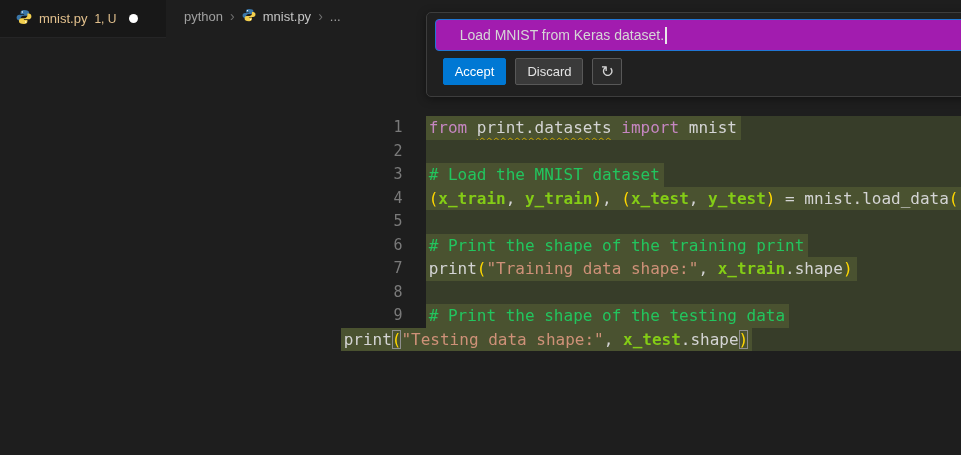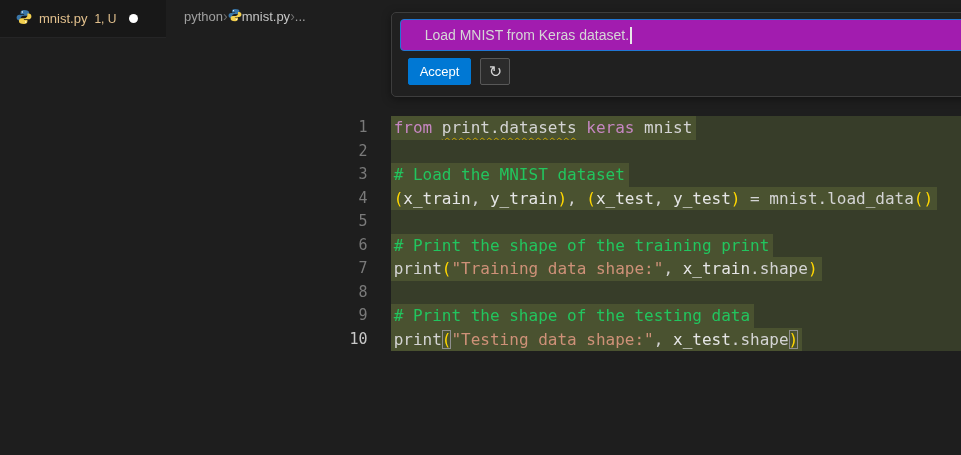--- a/index.html
+++ b/index.html
@@ -10,21 +10,21 @@
   
   .tabbar { height:38px; background:#242425; display:flex; align-items:stretch; flex:none;
             border-bottom:1px solid #252526; }
   .tab { background:#181818; display:flex; align-items:center; gap:7px; padding:0 16px; min-width:166px; }
   .tab-label { font-size:13px; color:#e2c08d; }
   .tab-badge { font-size:12px; color:#e2c08d; }
   .dot { width:9px; height:9px; border-radius:50%; background:#ffffff; margin-left:6px; }
 
   
   .breadcrumbs { height:32px; background:#1e1e1e; display:flex; align-items:center;
-                 padding-left:18px; font-size:13px; color:#a0a0a0; flex:none; }
+                 gap:7px; padding-left:18px; font-size:13px; color:#a0a0a0; flex:none; }
   .crumb-file { color:#c5c5c5; }
   .chev { color:#6e6e6e; font-size:14px; }
 
   
   .editor { position:relative; flex:1; background:#1e1e1e; }
 
   
   .inline-chat { position:absolute; left:85px; top:12px; width:817px; height:85px;
                  background:#202020; border:1px solid #3d3d3d; border-radius:5px;
                  box-shadow:0 2px 10px rgba(0,0,0,.4); padding:6px 8px; }
@@ -52,21 +52,21 @@
   .code { position:absolute; left:0; right:0; top:116px;
           font-family:"DejaVu Sans Mono",monospace; font-size:16px; }
   .code-line { display:flex; height:23.5px; line-height:23.5px; }
   .line-num { width:85px; padding-right:23px; text-align:right; color:#7a7a7a;
               flex:none; font-size:15px; }
   .line-num.active { color:#c8c8c8; }
   .line-content { flex:1; background:#373d29; white-space:pre; }
   .line-text { display:inline-block; background:#4a5230; padding:0 4px 0 3px; height:23.5px; }
   .tk-kw  { color:#c586c0; }
   .tk-pl  { color:#d4d4d4; }
-  .tk-id  { color:#e5e5e5; }
+  .tk-id  { color:#84cc16;font-weight:bold; }
   .tk-str { color:#ce9178; }
   .tk-com { color:#22c55e; }
   .tk-par { color:#ffd700; }
   .tk-sq  { color:#d4d4d4; text-decoration:underline wavy #cca700; text-decoration-thickness:1px;
             text-underline-offset:4px; }
   .tk-brk { color:#ffd700; outline:1px solid #8f8f8f; outline-offset:-1px; }
 </style>
 </head>
 <body>
 
@@ -134,20 +134,21 @@
           <svg width="16" height="16" viewBox="0 0 16 16" fill="#cccccc">
             <circle cx="3.2" cy="8" r="1.15"></circle>
               <circle cx="8" cy="8" r="1.15"></circle>
               <circle cx="12.8" cy="8" r="1.15"></circle>
           </svg>
         </span>
       </div>
 
       <div class="chat-row2">
         <button class="btn btn-accept">Accept</button>
+        <button class="btn btn-discard">Discard</button>
         <button class="btn-retry">↻</button>
         <span class="row2-spacer"></span>
         <span class="changes">1 change</span>
         <span class="iconbtn">
           <svg width="16" height="16" viewBox="0 0 16 16" fill="none" stroke="#cccccc" stroke-width="1.1">
             <rect x="4" y="1.7" width="8" height="12.6" rx="1"></rect>
             <path d="M8 4.4v3.2M6.4 6h3.2M6.4 10.6h3.2"></path>
           </svg>
         </span>
         <span class="vsep"></span>
@@ -162,21 +163,21 @@
               <path d="M3.2 7.3h1.9V13H3.2zM5.1 12.4h5.3c.7 0 1.3-.45 1.5-1.1l.85-2.7c.25-.85-.4-1.7-1.3-1.7H9V4.1c0-1.25-1.7-1.75-2.3-.6L5.1 7.1"></path>
             </g>
           </svg>
         </span>
       </div>
     </div>
 
     <div class="code" id="code-lines">
         <div class="code-line">
           <div class="line-num">1</div>
-          <div class="line-content"><span class="line-text"><span class="tk-kw">from</span><span class="tk-pl"> </span><span class="tk-sq">print.datasets</span><span class="tk-pl"> </span><span class="tk-kw">keras</span><span class="tk-pl"> mnist</span></span></div>
+          <div class="line-content"><span class="line-text"><span class="tk-kw">from</span><span class="tk-pl"> </span><span class="tk-sq">print.datasets</span><span class="tk-pl"> </span><span class="tk-kw">import</span><span class="tk-pl"> mnist</span></span></div>
         </div>
         <div class="code-line">
           <div class="line-num">2</div>
           <div class="line-content"></div>
         </div>
         <div class="code-line">
           <div class="line-num">3</div>
           <div class="line-content"><span class="line-text"><span class="tk-com"># Load the MNIST dataset</span></span></div>
         </div>
         <div class="code-line">
@@ -197,18 +198,17 @@
         </div>
         <div class="code-line">
           <div class="line-num">8</div>
           <div class="line-content"></div>
         </div>
         <div class="code-line">
           <div class="line-num">9</div>
           <div class="line-content"><span class="line-text"><span class="tk-com"># Print the shape of the testing data</span></span></div>
         </div>
         <div class="code-line">
-          <div class="line-num active">10</div>
           <div class="line-content"><span class="line-text"><span class="tk-pl">print</span><span class="tk-brk">(</span><span class="tk-str">"Testing data shape:"</span><span class="tk-pl">, </span><span class="tk-id">x_test</span><span class="tk-pl">.shape</span><span class="tk-brk">)</span></span></div>
         </div>
       </div>
   </div>
 </div>
 
 </body></html>

